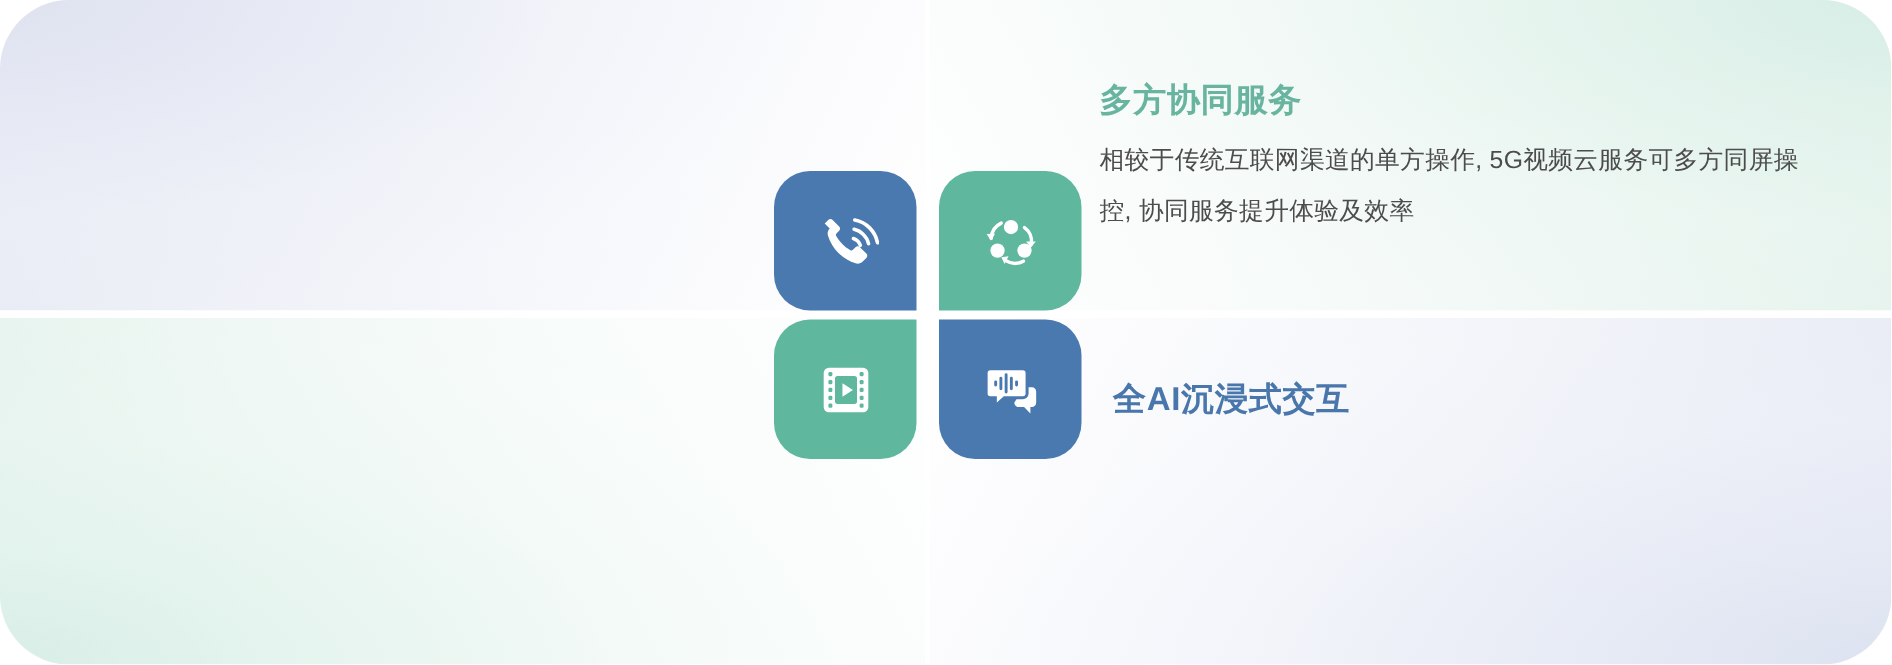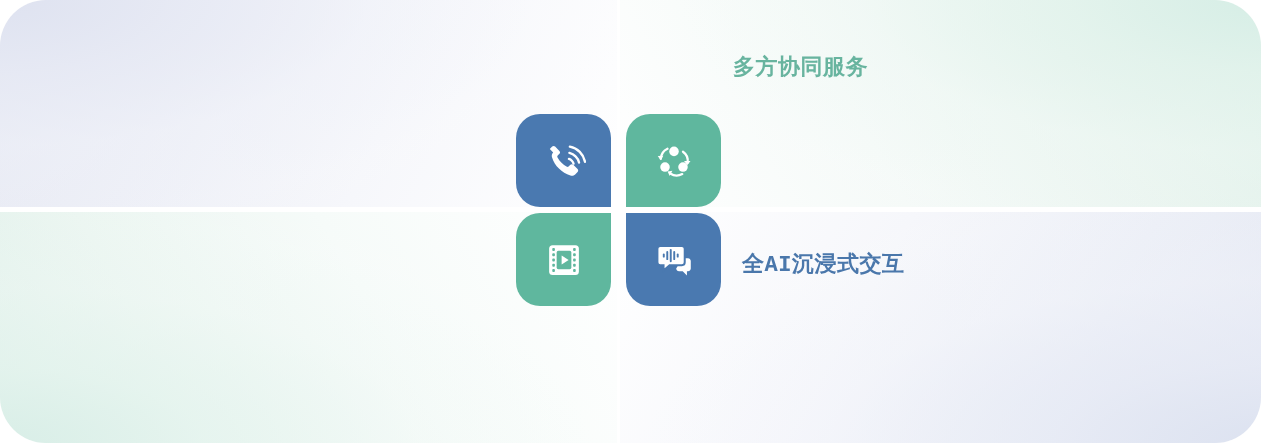--- a/index.html
+++ b/index.html
@@ -114,21 +114,21 @@
     font-size:16.5px;
     line-height:2.05;
     color:#4c4c4c;
     letter-spacing:0.2px;
   }
 
   
   .tb-tl { right:53px;  top:56px;  width:460px; }
   .tb-tr { left:733px;  top:54px;  width:470px; }
   .tb-bl { right:53px;  top:253px; width:460px; }
-  .tb-br { left:742px;  top:253px; width:470px;font-family:Liberation Mono, monospace; }
+  .tb-br { left:742px;  top:253px; width:470px; }
 
   .tb-tl .card-desc,
   .tb-bl .card-desc { margin-top:11px; }
   .tb-tr .card-desc,
   .tb-br .card-desc { margin-top:11px; }
 
   
   .icon-tile {
     position:absolute;
     width:95px; height:93px;
@@ -167,20 +167,21 @@
         <path d="M29.9 15.1c2.6.6 4.9 1.9 6.7 3.8 1.9 1.8 3.2 4.1 3.8 6.7" stroke="#ffffff" stroke-width="2.6" stroke-linecap="round" fill="none"></path>
         <path d="M29.4 21.8c1.2.4 2.2 1 3.1 1.9.9.9 1.5 1.9 1.9 3.1" stroke="#ffffff" stroke-width="2.6" stroke-linecap="round" fill="none"></path>
       </svg>
     </span>
   </div>
 
   <div class="card card-tr"></div>
 
   <div class="text-block text-left tb-tr">
     <div class="card-title title-green">多方协同服务</div>
+    <div class="card-desc">相较于传统互联网渠道的单方操作, 5G视频云服务可多方同屏操控, 协同服务提升体验及效率</div>
   </div>
 
   <div class="icon-tile tile-green tile-tr">
     <span>
       <svg width="44" height="44" viewBox="0 0 48 48" fill="none">
         <circle cx="24" cy="13.5" r="5.2" fill="#ffffff"></circle>
         <circle cx="14.2" cy="30.6" r="5.2" fill="#ffffff"></circle>
         <circle cx="33.8" cy="30.6" r="5.2" fill="#ffffff"></circle>
         <path d="M16.9 10.6c-4.2 2.0-7.1 6.2-7.3 11.1" stroke="#ffffff" stroke-width="2.5" stroke-linecap="round" fill="none"></path>
         <path d="M12.4 18.3 L9.4 23.2 L6.3 18.6" fill="#ffffff"></path>

